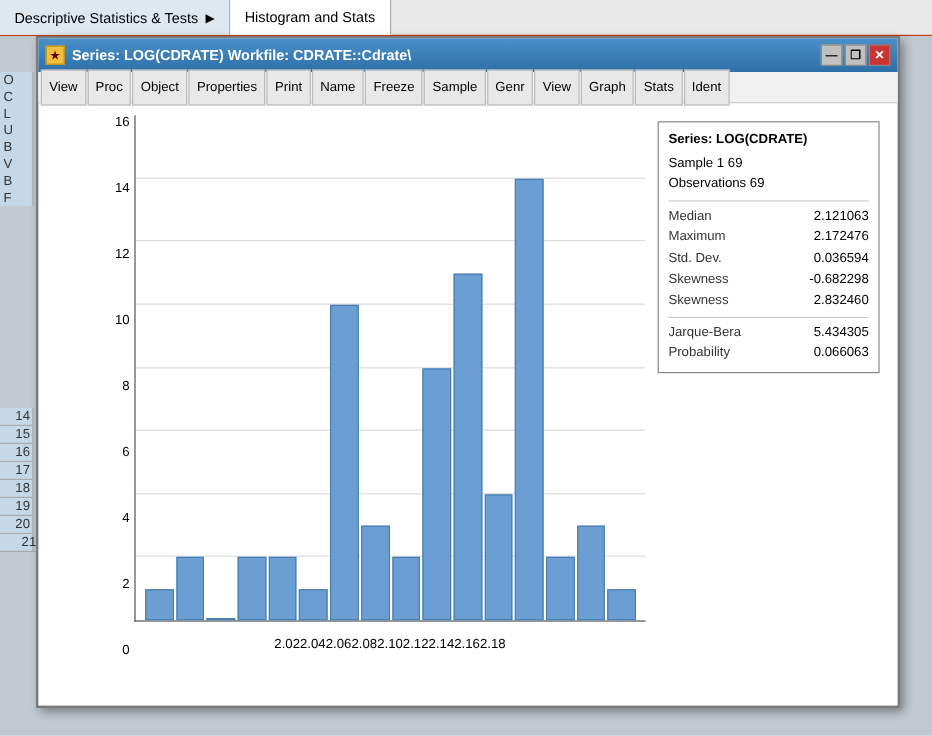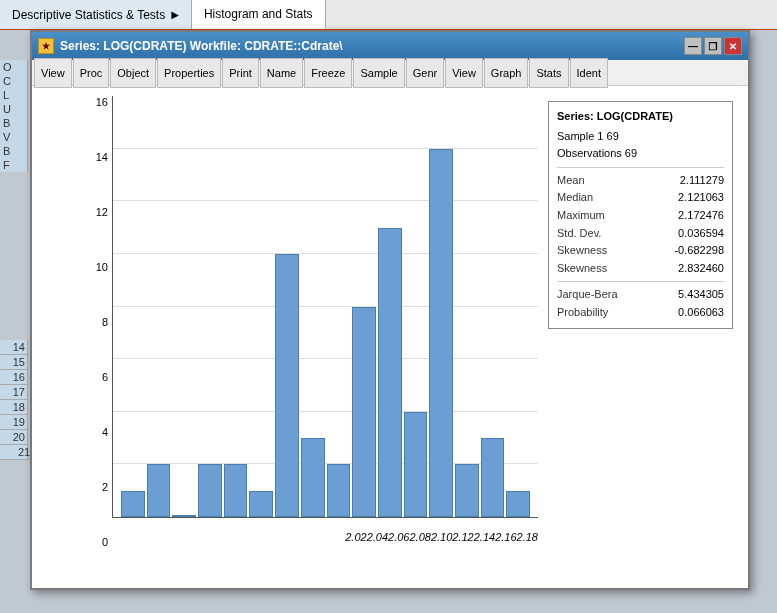--- a/index.html
+++ b/index.html
@@ -196,24 +196,23 @@
       min-width: 0;
     }
 
     
     .x-axis {
       position: absolute;
       left: 35px;
       right: 200px;
       bottom: 5px;
       display: flex;
-      justify-content: flex-end;
+      justify-content: center;
       font-size: 11px;
       padding: 0 0px;
-      font-style: italic;
     }
 
     
     .stats-panel {
       position: absolute;
       right: 5px;
       top: 5px;
       width: 185px;
       background: #fff;
       border: 1px solid #888;
@@ -376,24 +375,20 @@
         <span>2.16</span>
         <span>2.18</span>
       </div>
 
       <div class="stats-panel">
         <div class="stats-title">Series: LOG(CDRATE)</div>
         <div>Sample 1 69</div>
         <div>Observations 69</div>
         <hr class="stats-divider">
         <div class="stats-row">
-          <span class="stats-label">Mean</span>
-          <span class="stats-value">2.111279</span>
-        </div>
-        <div class="stats-row">
           <span class="stats-label">Median</span>
           <span class="stats-value">2.121063</span>
         </div>
         <div class="stats-row">
           <span class="stats-label">Maximum</span>
           <span class="stats-value">2.172476</span>
         </div>
         <div class="stats-row">
           <span class="stats-label">Std. Dev.</span>
           <span class="stats-value">0.036594</span>

